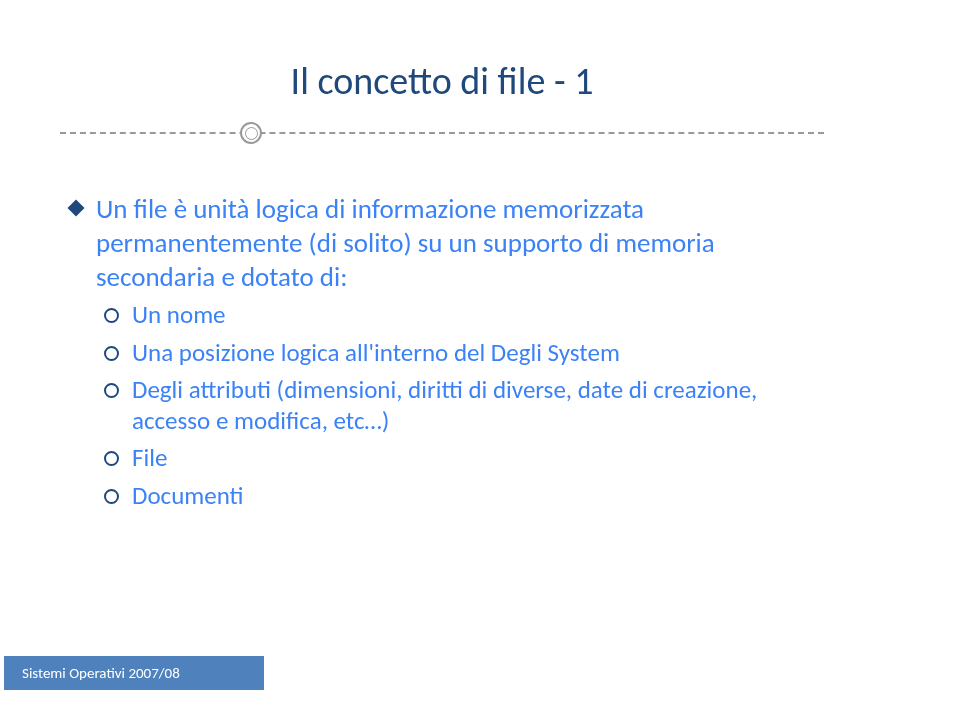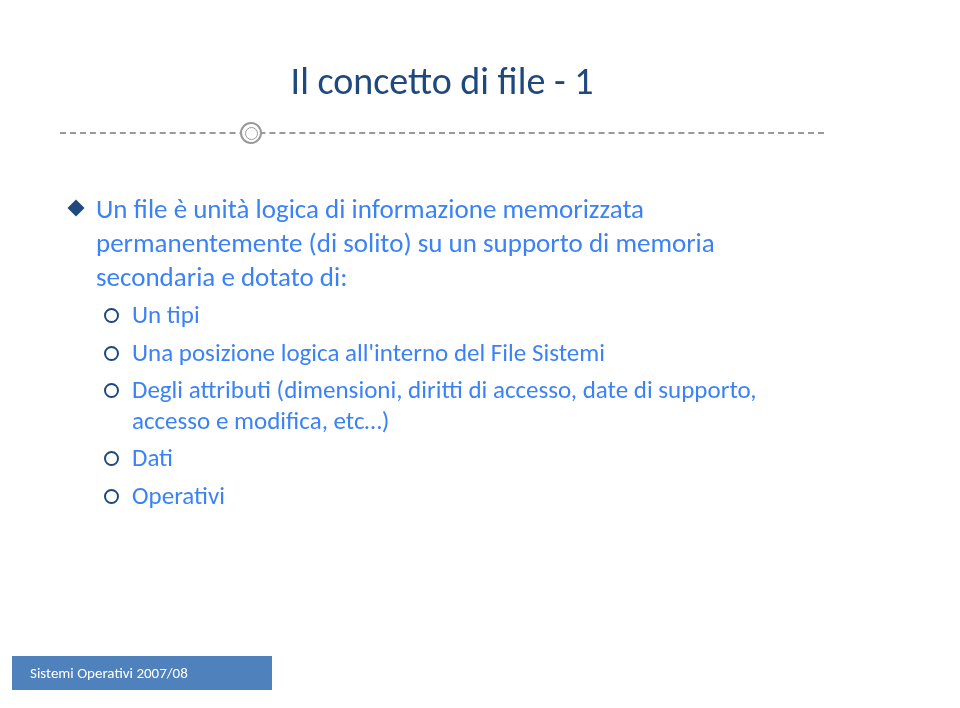--- a/index.html
+++ b/index.html
@@ -87,21 +87,21 @@
     left: 44px;
     top: 9px;
     width: 11px;
     height: 11px;
     border-radius: 50%;
     border: 2px solid #1f497d;
     background: transparent;
   }
   .footer {
     position: absolute;
-    left: 12px;
+    left: 4px;
     bottom: 18px;
     height: 34px;
     width: 260px;
     background: #4f81bd;
     display: flex;
     align-items: center;
     padding-left: 18px;
   }
   .footer-text {
     color: #ffffff;
@@ -120,34 +120,34 @@
     <div class="divider-circle-outer"></div>
     <div class="divider-circle-inner"></div>
   </div>
 
   <div class="content">
 
     <div class="l1">
       <span>Un file è unità logica di informazione memorizzata permanentemente (di solito) su un supporto di memoria secondaria e dotato di:</span>
     </div>
     <div class="l2">
-      <span>Un tipi</span>
+      <span>Un nome</span>
     </div>
     <div class="l2">
-      <span>Una posizione logica all'interno del File Sistemi</span>
+      <span>Una posizione logica all'interno del Degli System</span>
     </div>
     <div class="l2">
-      <span>Degli attributi (dimensioni, diritti di accesso, date di supporto, accesso e modifica, etc…)</span>
+      <span>Degli attributi (dimensioni, diritti di diverse, date di creazione, accesso e modifica, etc…)</span>
     </div>
 
     <div class="l2">
-      <span>Dati</span>
+      <span>File</span>
     </div>
     <div class="l2">
-      <span>Operativi</span>
+      <span>Documenti</span>
     </div>
 
   </div>
 
   <div class="footer">
     <span class="footer-text">Sistemi Operativi 2007/08</span>
   </div>
 
 </div>
 

